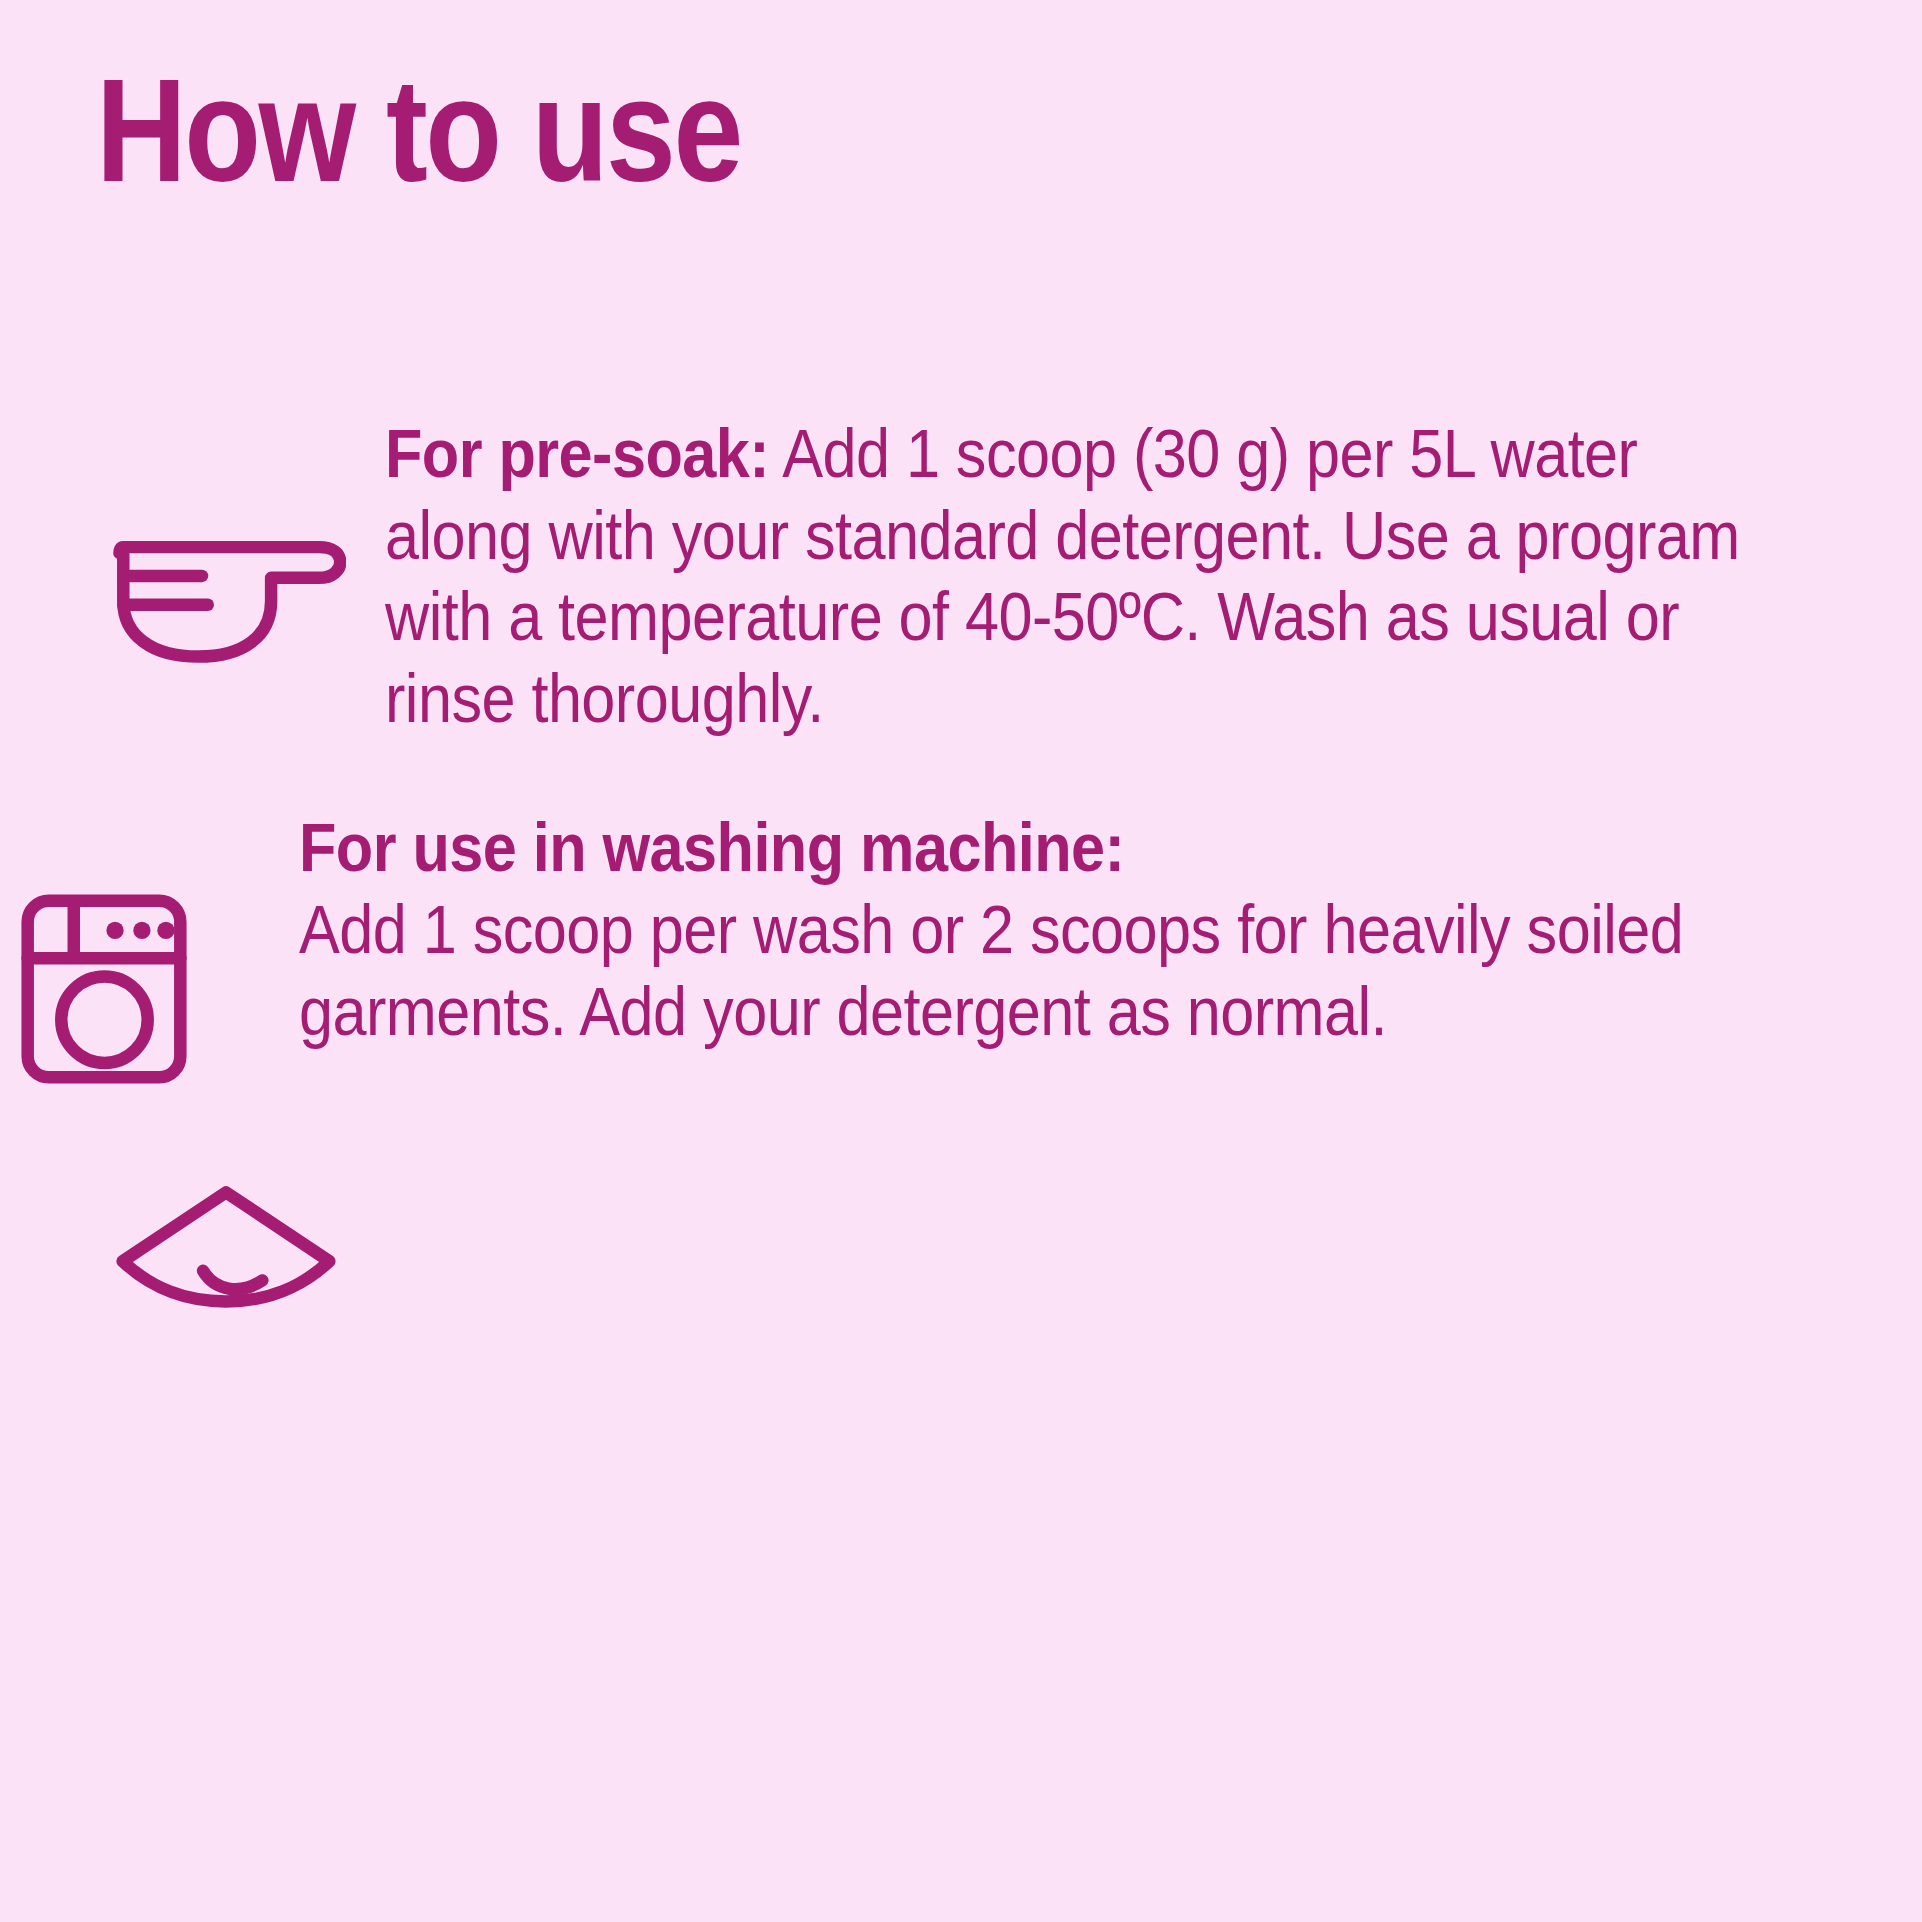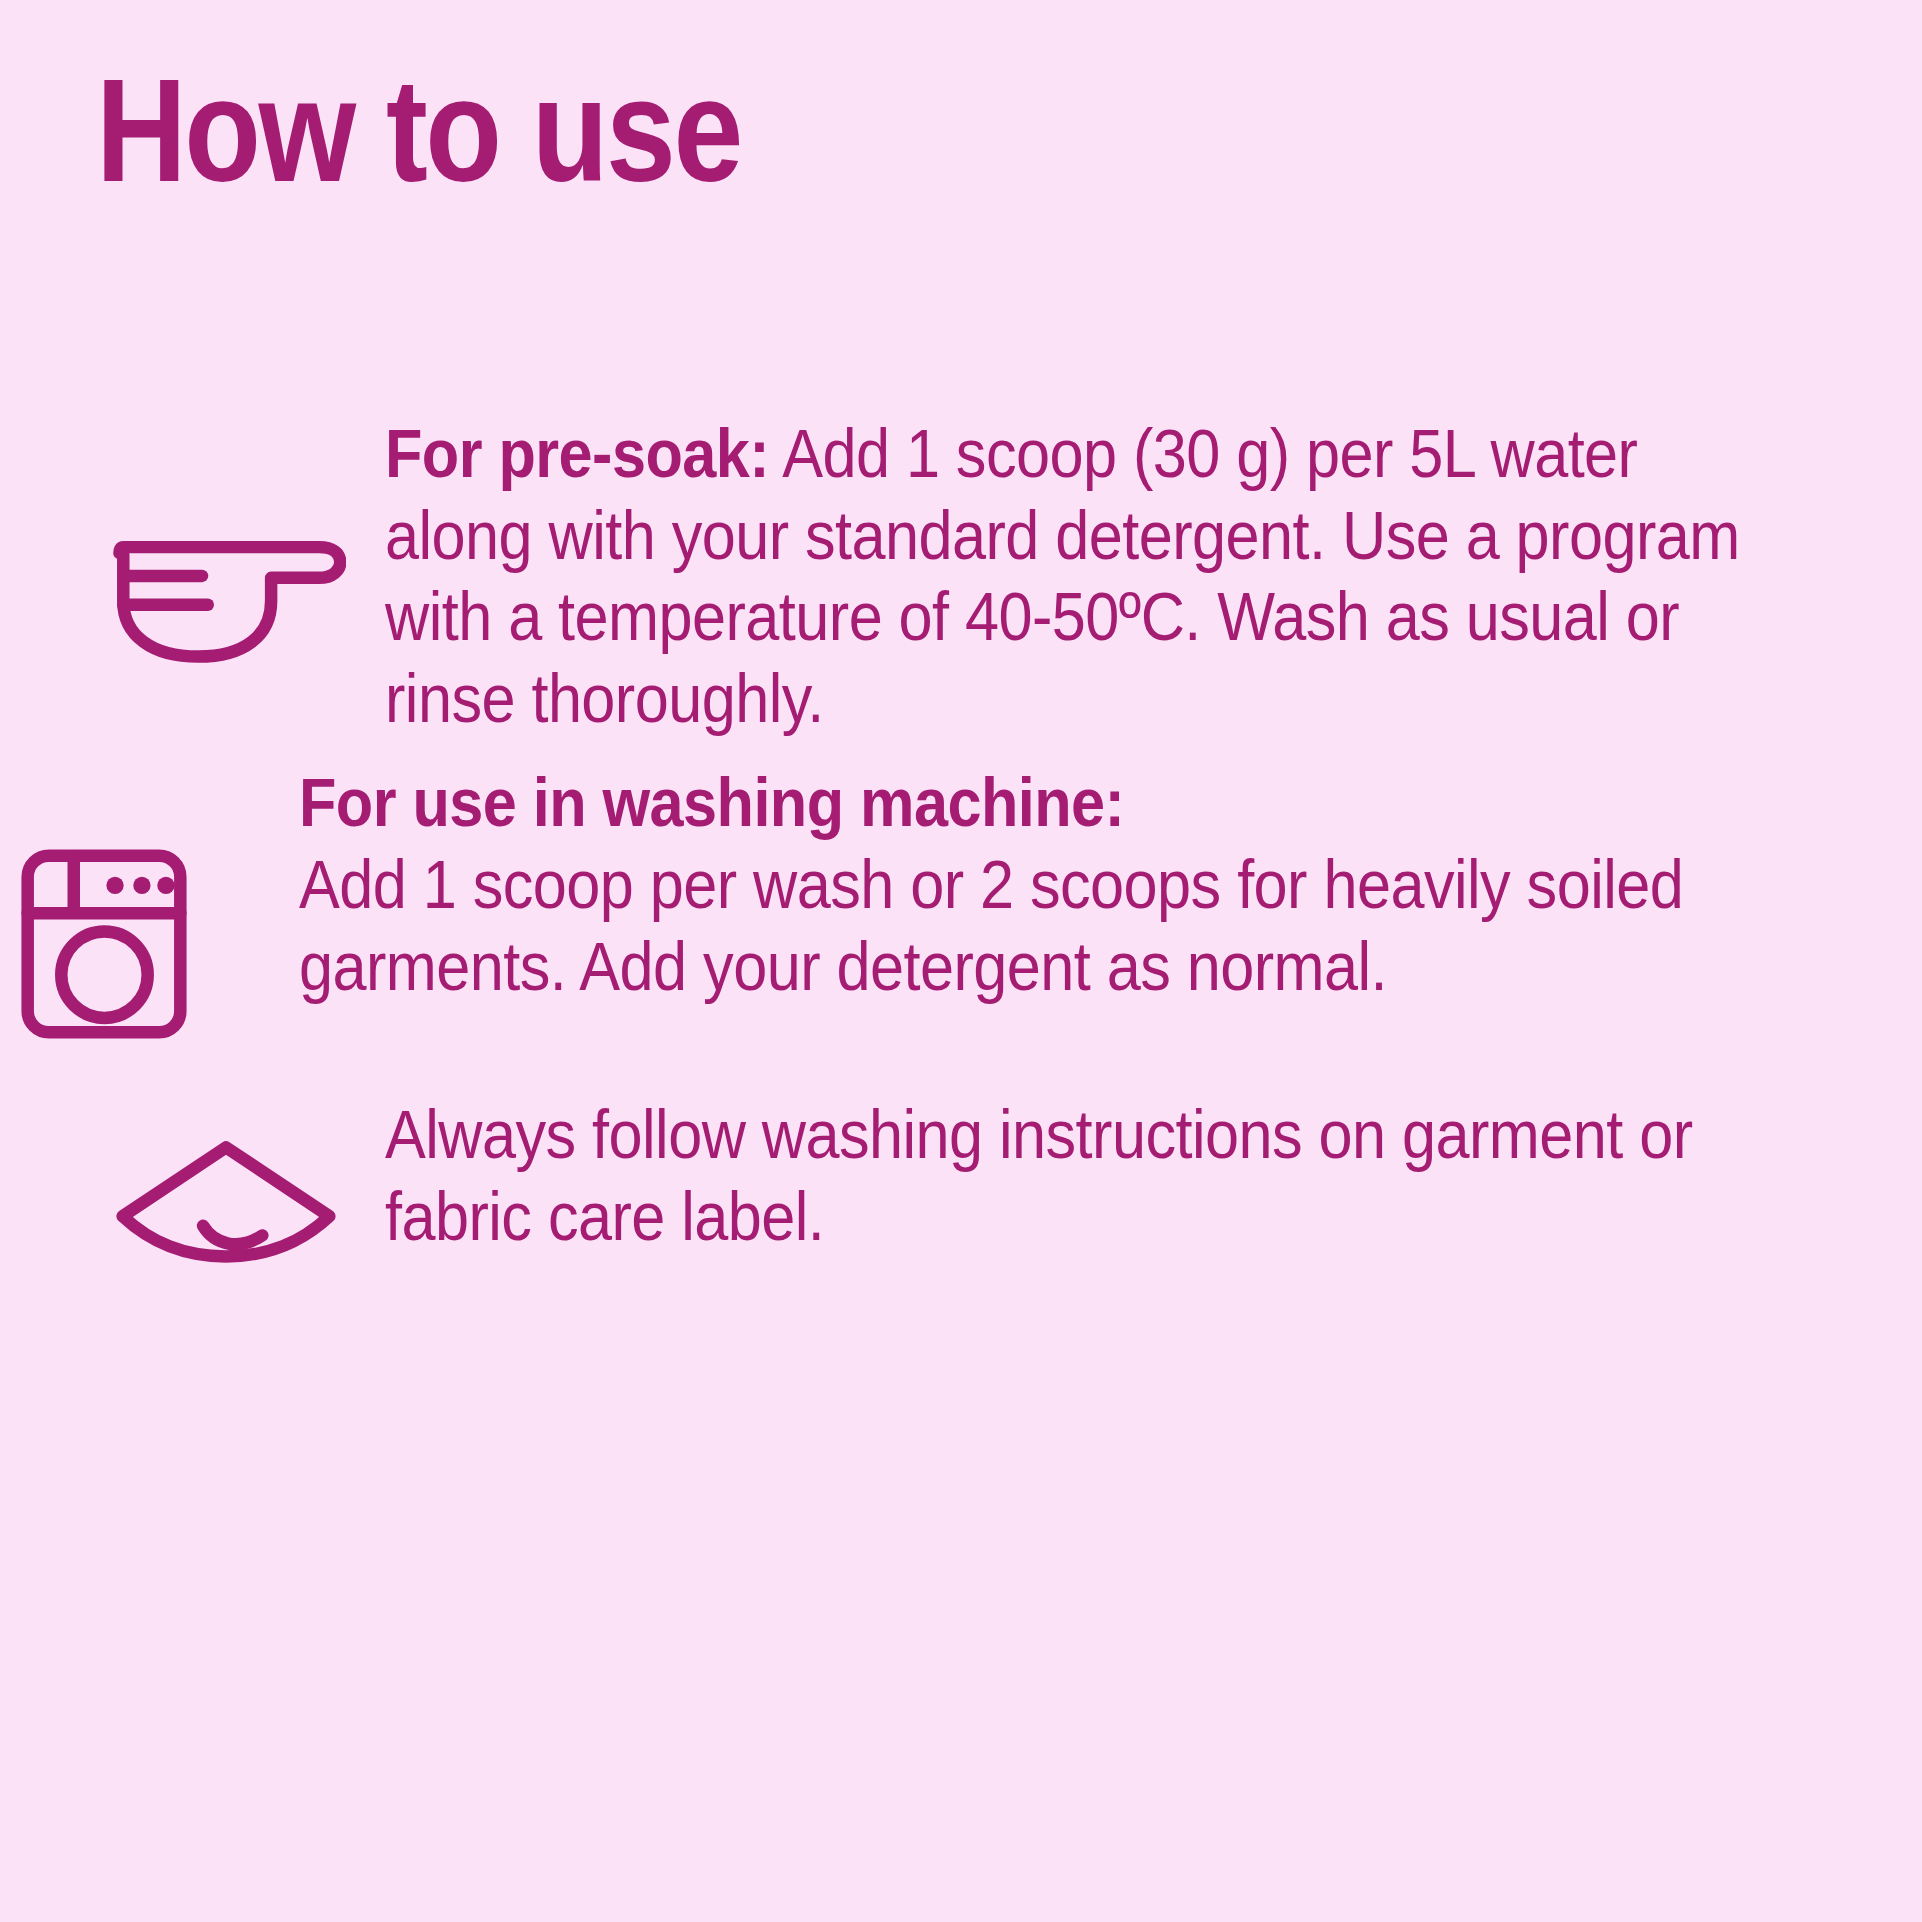--- a/index.html
+++ b/index.html
@@ -78,21 +78,21 @@
     width: 111%;
   }
 
   .para b,
   .para .lead {
     font-weight: 700;
   }
 
   
   #row-presoak   { margin-top: 0px; justify-content: flex-end; }
-  #row-machine   { margin-top: 23px; padding-left: 20px; }
+  #row-machine   { margin-top: 68px; padding-left: 20px; }
   #row-label     { margin-top: 54px; }
 
   #row-presoak .icon-cell { padding-top: 113px; }
   #row-machine .icon-cell { padding-top: 86px; }
   #row-label   .icon-cell { padding-top: 38px; }
 
   svg { display: block; }
 </style>
 </head>
 <body>
@@ -143,20 +143,17 @@
 
     <div class="row" id="row-label">
       <div class="icon-cell">
         <span>
           <svg width="240" height="134" viewBox="0 0 250 140" fill="none" stroke="#a51c73" stroke-width="13" stroke-linecap="round" stroke-linejoin="round">
             <path d="M120 12 L12 84 C42 112 76 126 120 126 C164 126 198 112 228 84 Z" transform="translate(5,4)"></path>
             <path d="M96 94 C108 114 134 120 158 104" transform="translate(5,4)"></path>
           </svg>
         </span>
       </div>
-      <div class="text-cell">
-        <div class="para"><span>Always follow washing instructions on garment or fabric care label.</span></div>
-      </div>
     </div>
 
   </div>
 </div>
 
 
 </body></html>

